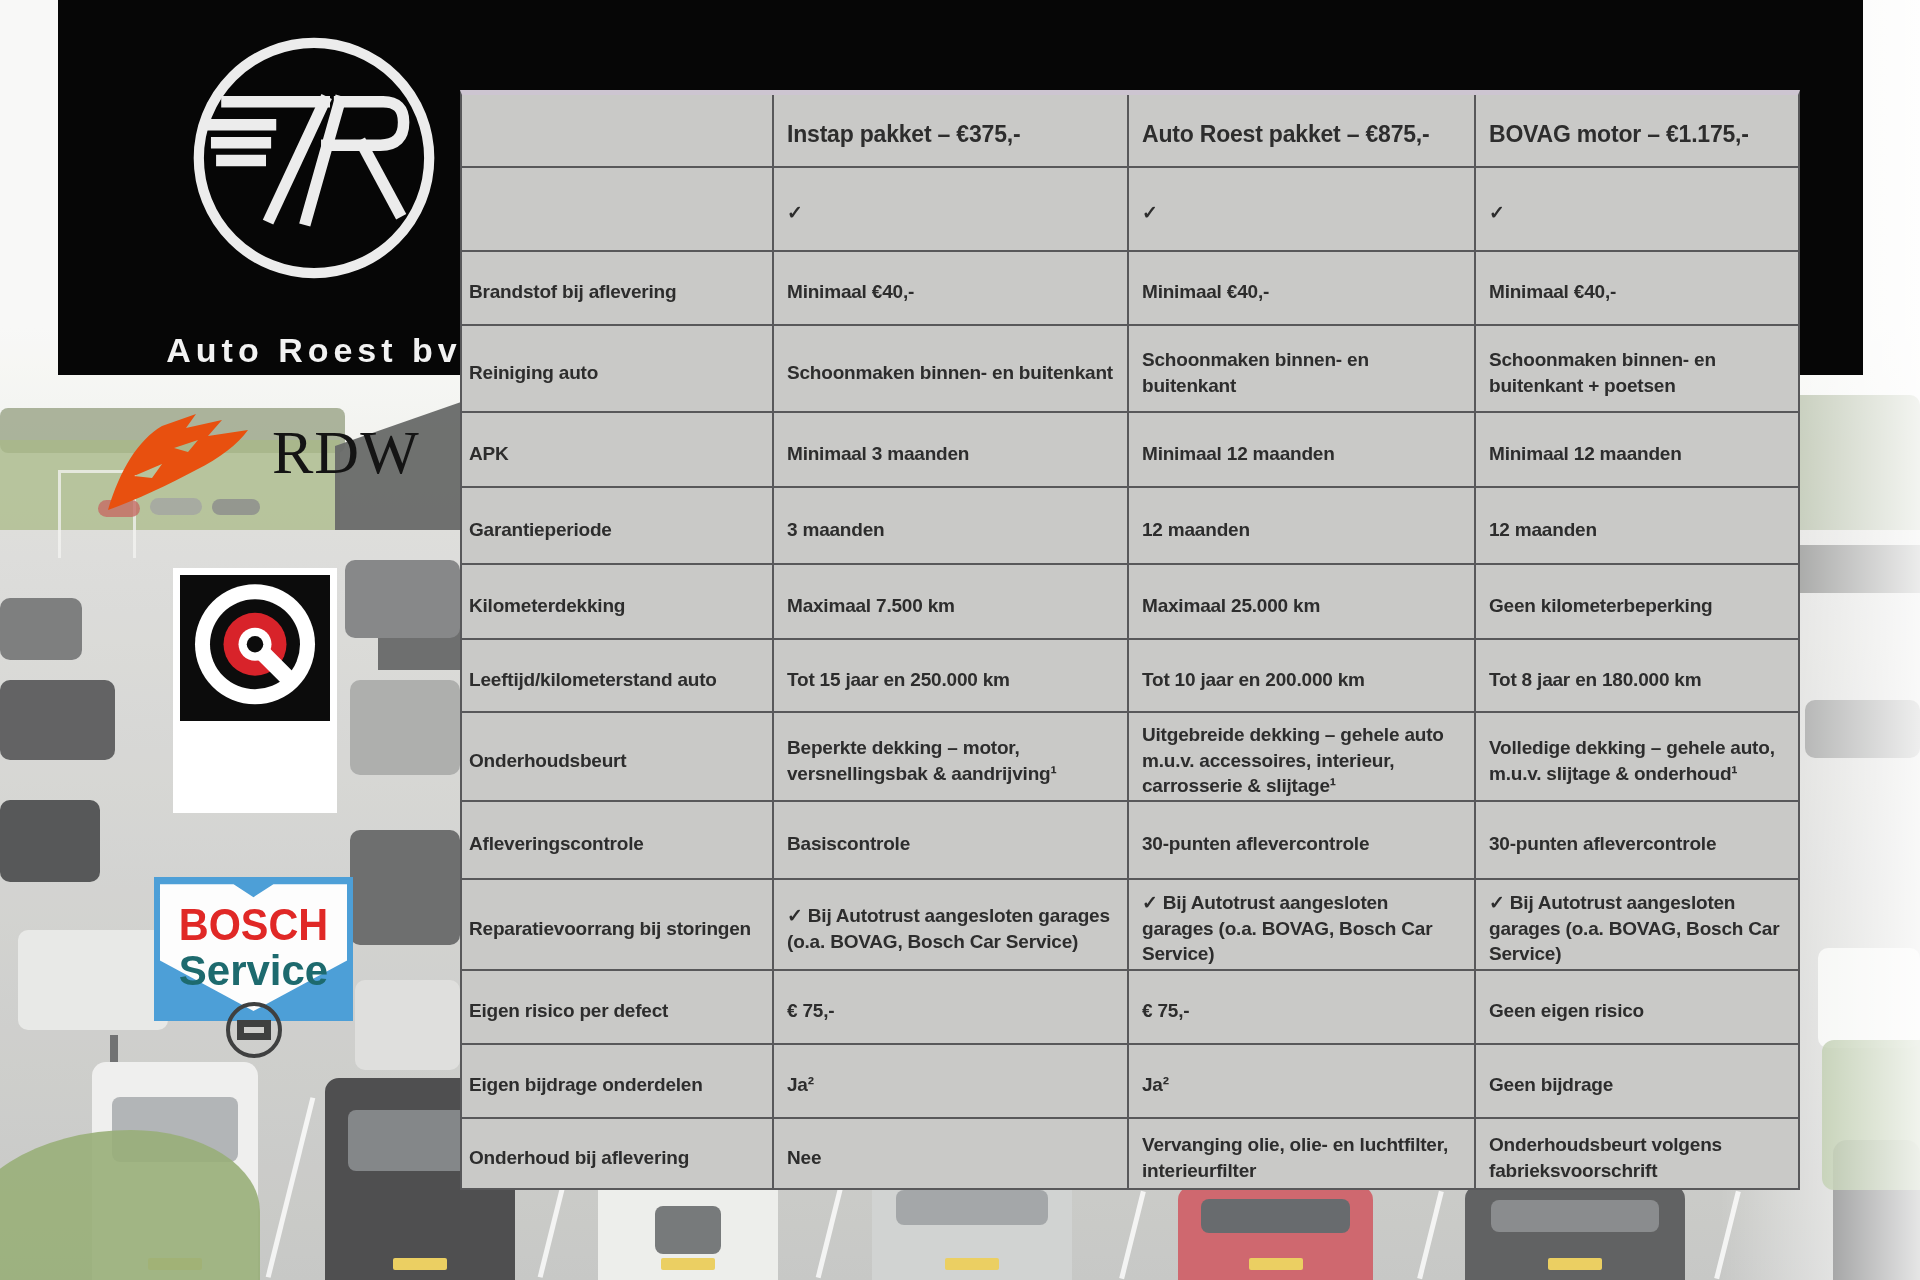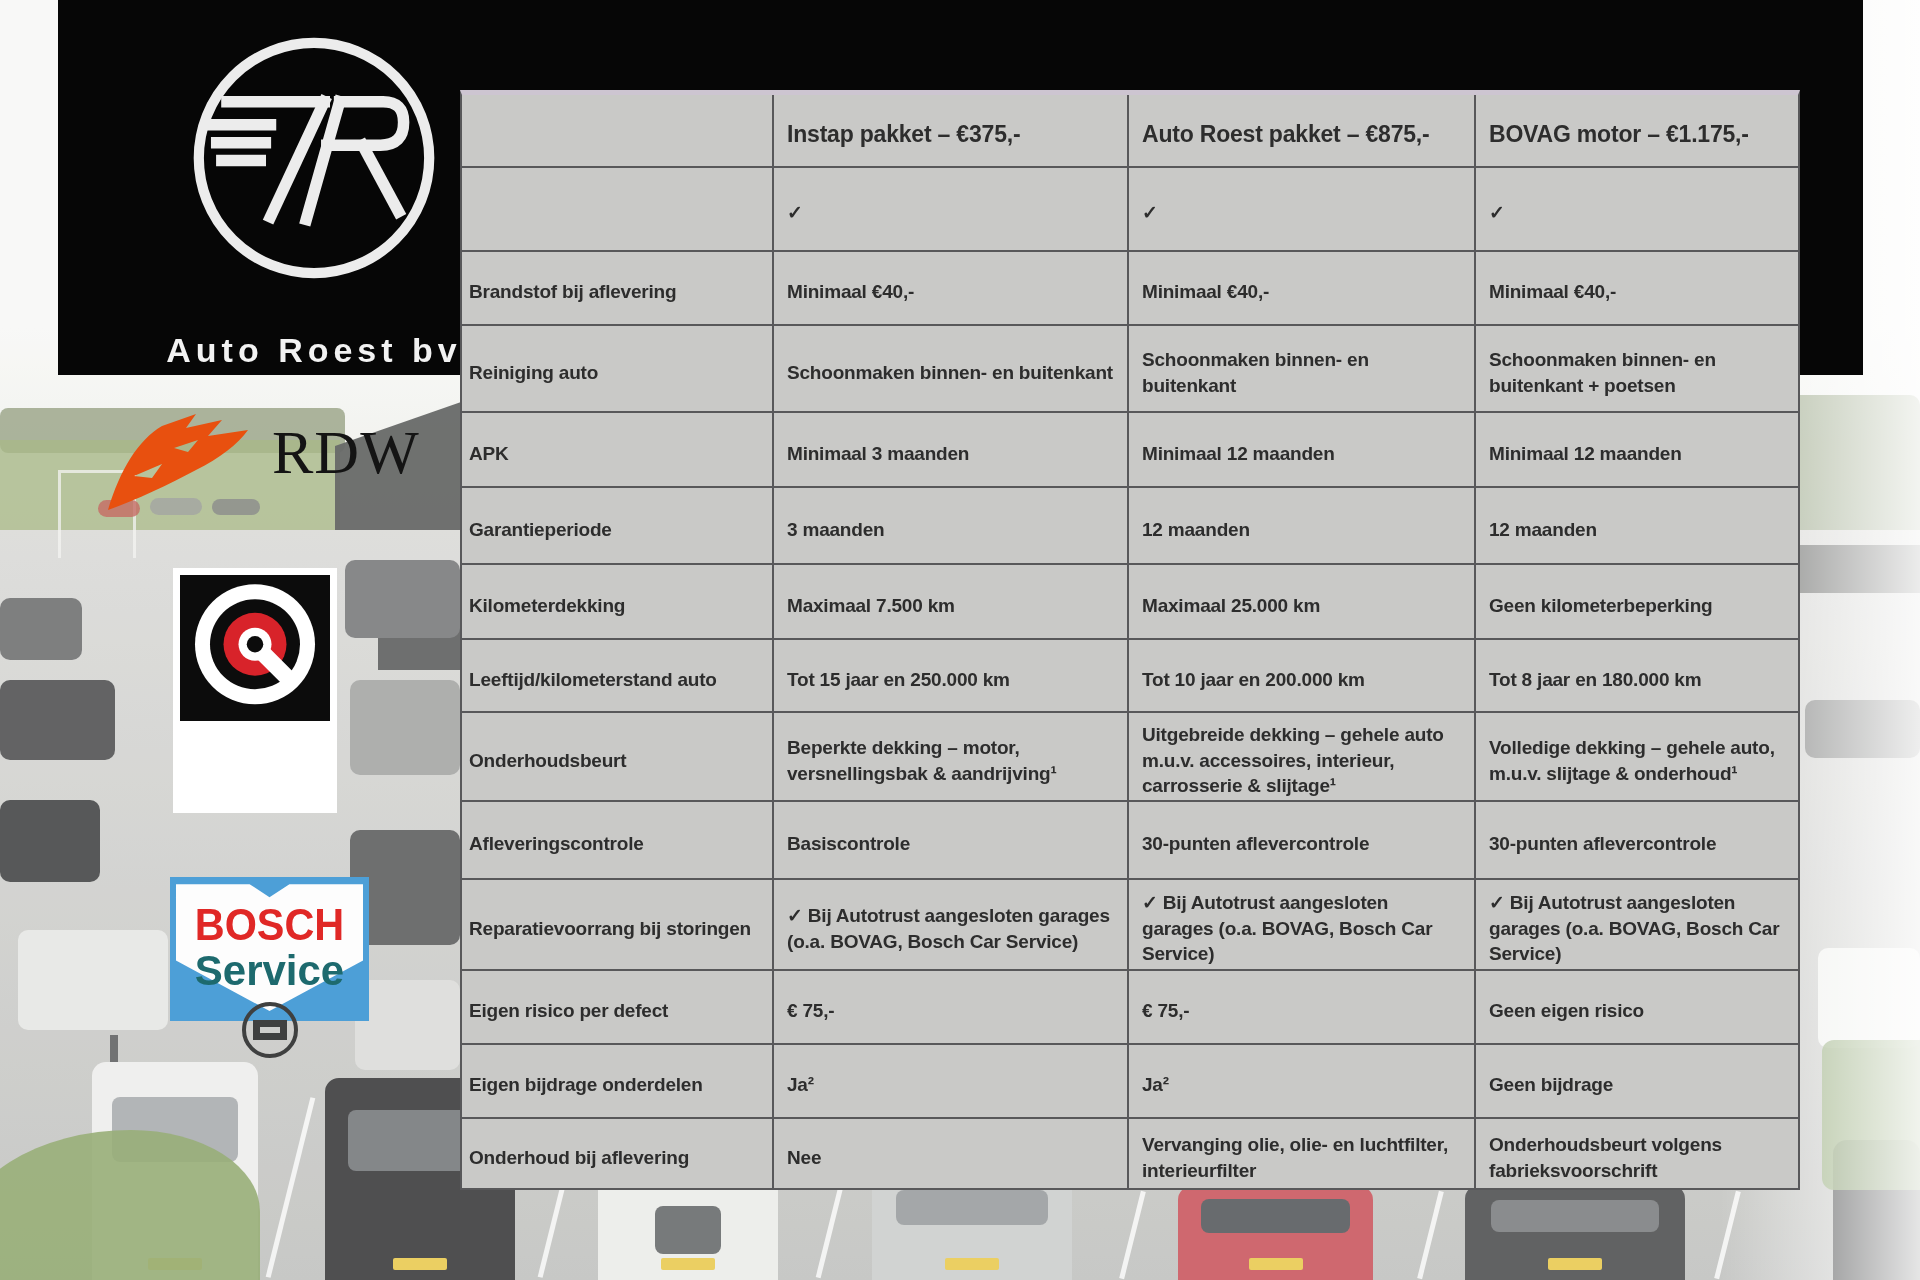--- a/index.html
+++ b/index.html
@@ -52,21 +52,21 @@
   .rdw .txt{position:absolute;left:172px;top:12px;font-family:"Liberation Serif",serif;
             font-size:62px;font-weight:normal;color:#141414;letter-spacing:1px;}
 
   
   .bovag{position:absolute;left:173px;top:568px;width:164px;height:245px;background:#fff;padding:7px;}
   .bovag .top{position:relative;width:100%;height:146px;background:#0c0c0c;}
   .bovag .bottom{width:100%;height:85px;background:#f3c000;display:flex;align-items:center;justify-content:center;}
   .bovag .bottom span{font-size:44px;font-weight:bold;color:#141414;transform:scale(.8,1.12);letter-spacing:-1px;}
 
   
-  .bosch{position:absolute;left:170px;top:877px;width:199px;height:144px;background:#4d9fd7;}
+  .bosch{position:absolute;left:154px;top:877px;width:199px;height:144px;background:#4d9fd7;}
   .bosch .shield{position:absolute;inset:0;background:#fdfdfd;
      clip-path:polygon(3% 5%,40% 5%,50% 14%,60% 5%,97% 5%,97% 58%,50% 93%,3% 58%);}
   .bosch .l1{position:absolute;left:0;top:22px;width:100%;text-align:center;
              font-size:45px;font-weight:bold;color:#e02826;letter-spacing:0px;transform:scale(.92,1);}
   .bosch .l2{position:absolute;left:0;top:70px;width:100%;text-align:center;
              font-size:42px;font-weight:bold;color:#1d6a6e;}
   .bosch svg{position:absolute;left:50%;top:122px;transform:translateX(-50%);}
 
   
   .cmp{position:absolute;left:460px;top:90px;width:1340px;background:#c9c9c7;

